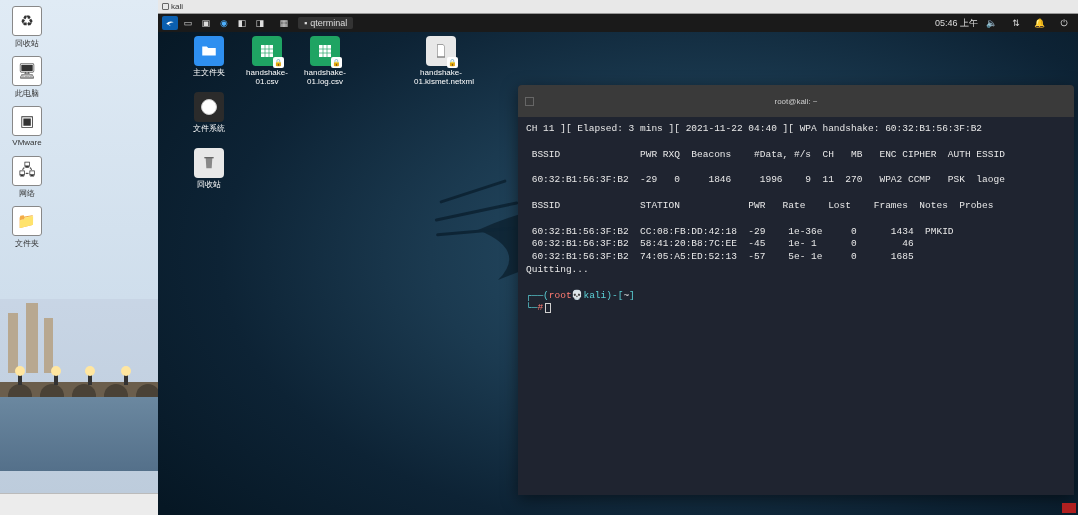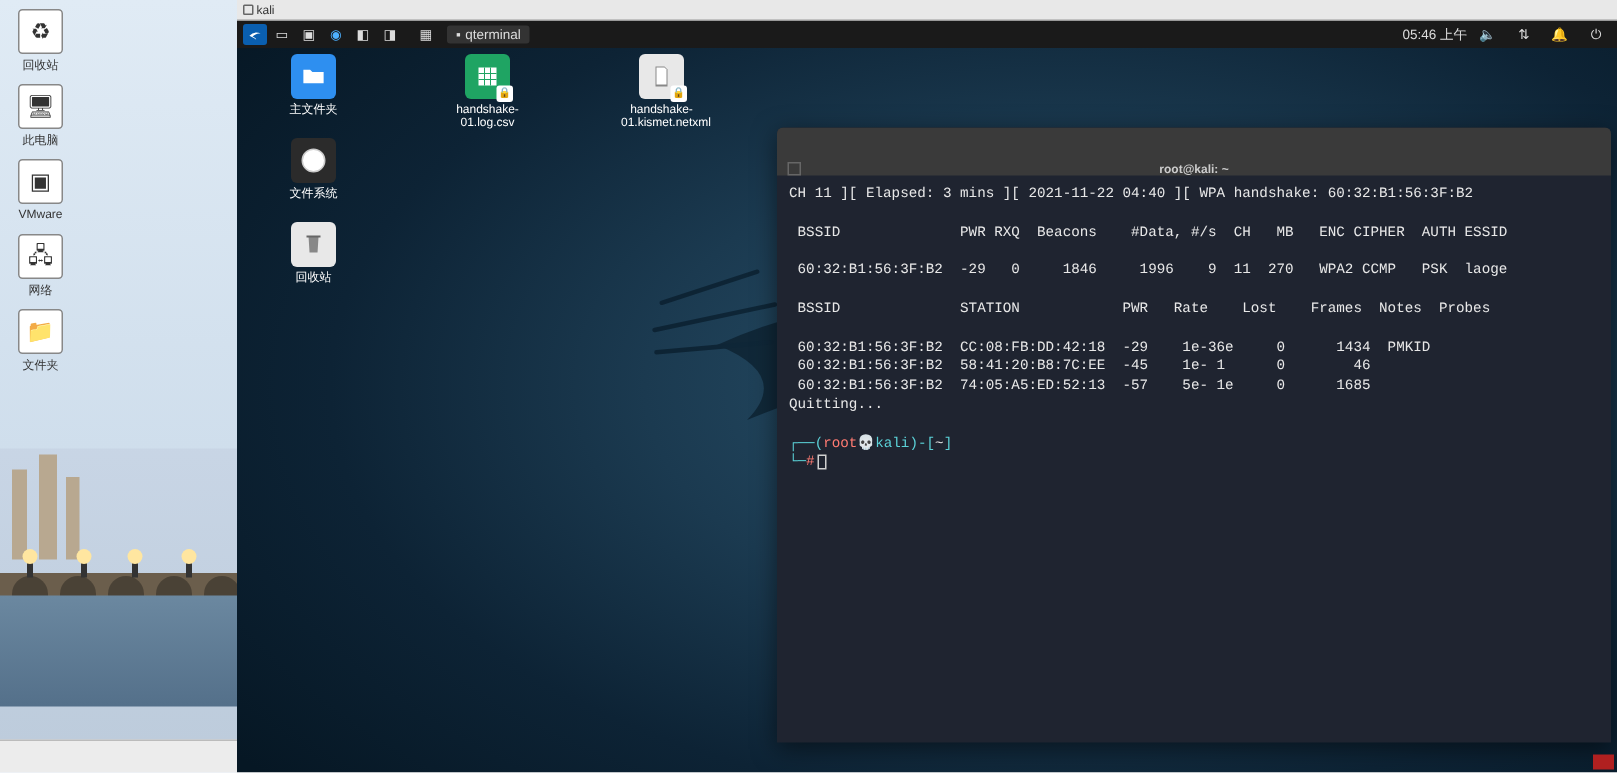--- a/index.html
+++ b/index.html
@@ -71,21 +71,21 @@
   .trash{background:#e8e8e8;border-radius:4px 4px 6px 6px;}
   .k-row1{top:36px}
   .k-row2{top:92px}
   .k-row3{top:148px}
   .kc1{left:24px}.kc2{left:82px}.kc3{left:140px}.kc4{left:198px}.kc5{left:256px}.kc6{left:316px}
 
   
   .term { position:absolute; left:360px; top:85px; width:556px; height:410px;
           background:#1f2430; border-radius:4px 4px 0 0; box-shadow:0 4px 16px rgba(0,0,0,.5);
           display:flex; flex-direction:column; overflow:hidden;}
-  .term-title { height:32px; background:#3a3a3a; display:flex; align-items:flex-end; font-size:8px; color:#ccc; padding:0 4px; position:relative;font-weight:bold;}
+  .term-title { height:32px; background:#3a3a3a; display:flex; align-items:center; font-size:8px; color:#ccc; padding:0 4px; position:relative;}
   .term-title .tbtn{width:9px;height:9px;border:1px solid #666;margin-left:3px;cursor:pointer;}
   .term-title .tt-left{display:flex;align-items:center;gap:2px}
   .term-title .center{position:absolute;left:50%;transform:translateX(-50%);}
   .term-menu { height:14px; background:#1f2430; display:flex; align-items:center; padding:0 6px; gap:10px; font-size:8px; color:#888;}
   .term-body { flex:1; padding:6px 8px; font-family:Liberation Mono, monospace; font-size:9.5px; line-height:1.35; color:#d0d0d0; white-space:pre; overflow:hidden;}
   .c-white{color:#e8e8e8}
   .prompt-open{color:#5bd1d7}
   .prompt-user{color:#ff7b72}
   .prompt-at{color:#e8e8e8}
   .prompt-host{color:#5bd1d7}
@@ -185,20 +185,30 @@
   </div>
 
   <div class="kicn k-row1 kc1">
     <div class="box folder-blue">
       <svg viewBox="0 0 24 24" width="18" height="18">
           <path fill="#fff" d="M3 6h6l2 2h10v10H3z"></path>
         </svg>
     </div>
     <span>主文件夹</span>
   </div>
+  <div class="kicn k-row1 kc2">
+    <div class="box sheet-green">
+      <svg viewBox="0 0 24 24" width="16" height="16">
+          <rect x="3" y="3" width="18" height="18" fill="#fff"></rect>
+          <path stroke="#1fa463" d="M3 9h18M3 15h18M9 3v18M15 3v18"></path>
+        </svg>
+      <span class="lock-badge">🔒</span>
+    </div>
+    <span>handshake-01.csv</span>
+  </div>
   <div class="kicn k-row1 kc3">
     <div class="box sheet-green">
       <svg viewBox="0 0 24 24" width="16" height="16">
           <rect x="3" y="3" width="18" height="18" fill="#fff"></rect>
           <path stroke="#1fa463" d="M3 9h18M3 15h18M9 3v18M15 3v18"></path>
         </svg>
       <span class="lock-badge">🔒</span>
     </div>
     <span>handshake-01.log.csv</span>
   </div>

